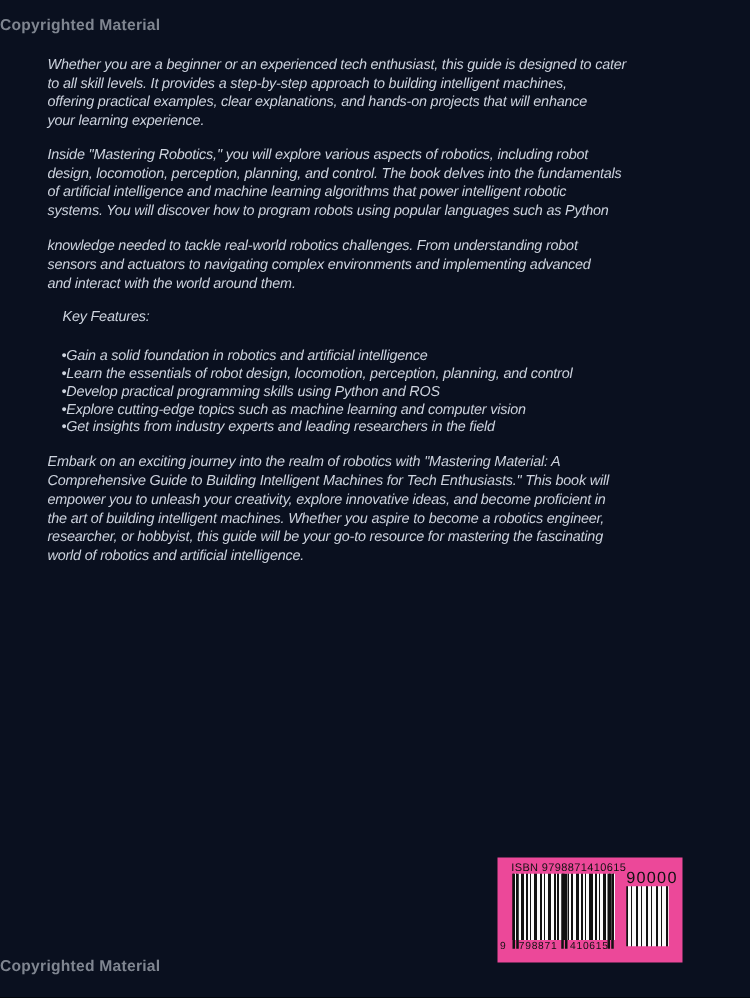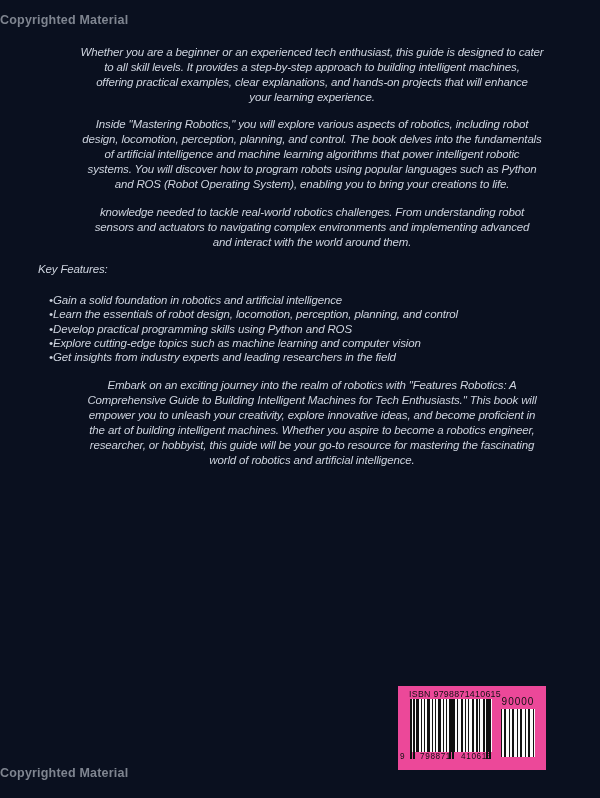--- a/index.html
+++ b/index.html
@@ -13,23 +13,23 @@
     color:#7f8590; font-size:12.5px; font-weight:bold; letter-spacing:.2px;
   }
   .banner-top { top:13px; }
   .banner-bottom { top:766px; }
 
   .content {
     position:absolute; left:38px; top:45px; width:548px;
     color:#cdd3de; font-style:italic;
     font-size:11.5px; letter-spacing:-.15px;
   }
-  .para { line-height:15px; margin:0 0 12.4px 0;text-align:center; }
+  .para { line-height:15px; margin:0 0 12.4px 0; }
   .para .line { white-space:nowrap; }
-  .heading { line-height:15px; margin:2px 0 16px 0;font-style:italic; }
+  .heading { line-height:15px; margin:2px 0 16px 12px;font-style:italic; }
   .features { list-style:none; margin:0 0 14px 0; padding:0; }
   .features li { display:flex; line-height:14.2px; white-space:nowrap;text-align:right; }
   .fdot { width:8px; margin-left:7px; flex:0 0 auto; }
   .fdot::before { content:"\2022"; }
   .closing { margin-bottom:0; }
 
   .barcode-box {
     position:absolute; left:398px; top:686px; width:148px; height:84px;
     background:#ec4899; color:#111;
     font-style:normal; font-family:"Liberation Sans", sans-serif;
@@ -49,23 +49,23 @@
   .guard {
     position:absolute; top:0; width:1.5px; height:60px;
     background:#111; box-shadow:3px 0 0 #111;
   }
   .g1 { left:0; } .g2 { left:39px; } .g3 { right:4.5px; }
   .ean-digits {
     position:absolute; left:-10px; right:0; bottom:0; height:10px;
     display:flex; font-size:8.2px; line-height:10px;
   }
   .ean-digits .d0 { flex:0 0 10px; }
-  .ean-digits .d1, .ean-digits .d2 { flex:1; text-align:right; letter-spacing:.6px; }
+  .ean-digits .d1, .ean-digits .d2 { flex:1; text-align:center; letter-spacing:.6px; }
   .addon { position:absolute; left:103px; top:11px; width:34px; }
-  .addon-label { font-size:10px; text-align:center; letter-spacing:1px; line-height:10px; }
+  .addon-label { font-size:13px; text-align:center; letter-spacing:1px; line-height:10px; }
   .addon-bars {
     margin-top:2px; height:48px;
     background:repeating-linear-gradient(90deg,
       #111 0 1.5px, #fafafa 1.5px 3.5px,
       #111 3.5px 5px, #fafafa 5px 8px);
   }
 </style>
 </head>
 <body>
 
@@ -78,21 +78,20 @@
         <div class="line">Whether you are a beginner or an experienced tech enthusiast, this guide is designed to cater</div>
         <div class="line">to all skill levels. It provides a step-by-step approach to building intelligent machines,</div>
         <div class="line">offering practical examples, clear explanations, and hands-on projects that will enhance</div>
         <div class="line">your learning experience.</div>
       </div>
     <div class="para">
         <div class="line">Inside "Mastering Robotics," you will explore various aspects of robotics, including robot</div>
         <div class="line">design, locomotion, perception, planning, and control. The book delves into the fundamentals</div>
         <div class="line">of artificial intelligence and machine learning algorithms that power intelligent robotic</div>
         <div class="line">systems. You will discover how to program robots using popular languages such as Python</div>
-        <div class="line">and ROS (Robot Operating System), enabling you to bring your creations to life.</div>
       </div>
     <div class="para">
         <div class="line">knowledge needed to tackle real-world robotics challenges. From understanding robot</div>
         <div class="line">sensors and actuators to navigating complex environments and implementing advanced</div>
         <div class="line">and interact with the world around them.</div>
       </div>
 
     <div class="heading">Key Features:</div>
 
     <ul class="features">
@@ -112,21 +111,21 @@
           <span class="fdot"></span>
           <span>Explore cutting-edge topics such as machine learning and computer vision</span>
         </li>
         <li>
           <span class="fdot"></span>
           <span>Get insights from industry experts and leading researchers in the field</span>
         </li>
       </ul>
 
     <div class="para closing">
-        <div class="line">Embark on an exciting journey into the realm of robotics with "Features Robotics: A</div>
+        <div class="line">Embark on an exciting journey into the realm of robotics with "Mastering Material: A</div>
         <div class="line">Comprehensive Guide to Building Intelligent Machines for Tech Enthusiasts." This book will</div>
         <div class="line">empower you to unleash your creativity, explore innovative ideas, and become proficient in</div>
         <div class="line">the art of building intelligent machines. Whether you aspire to become a robotics engineer,</div>
         <div class="line">researcher, or hobbyist, this guide will be your go-to resource for mastering the fascinating</div>
         <div class="line">world of robotics and artificial intelligence.</div>
       </div>
   </div>
 
   <div class="barcode-box">
     <div class="isbn-label">ISBN 9798871410615</div>

